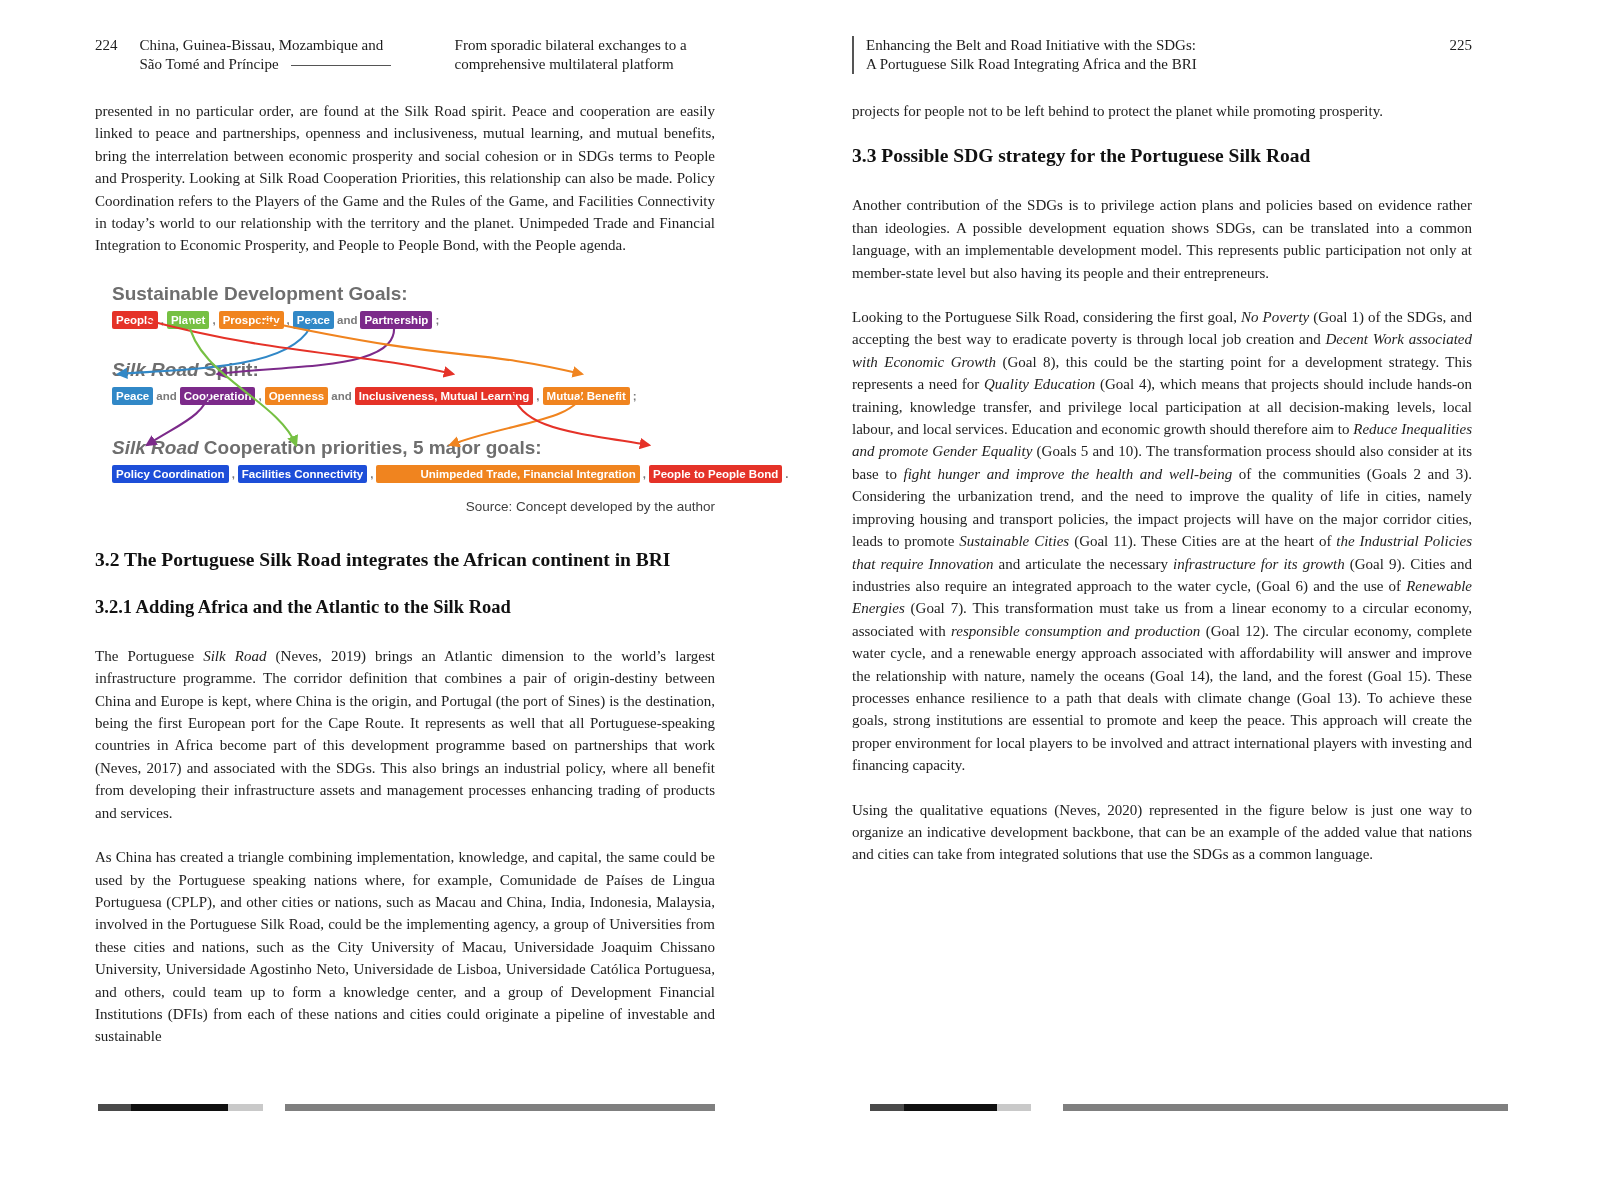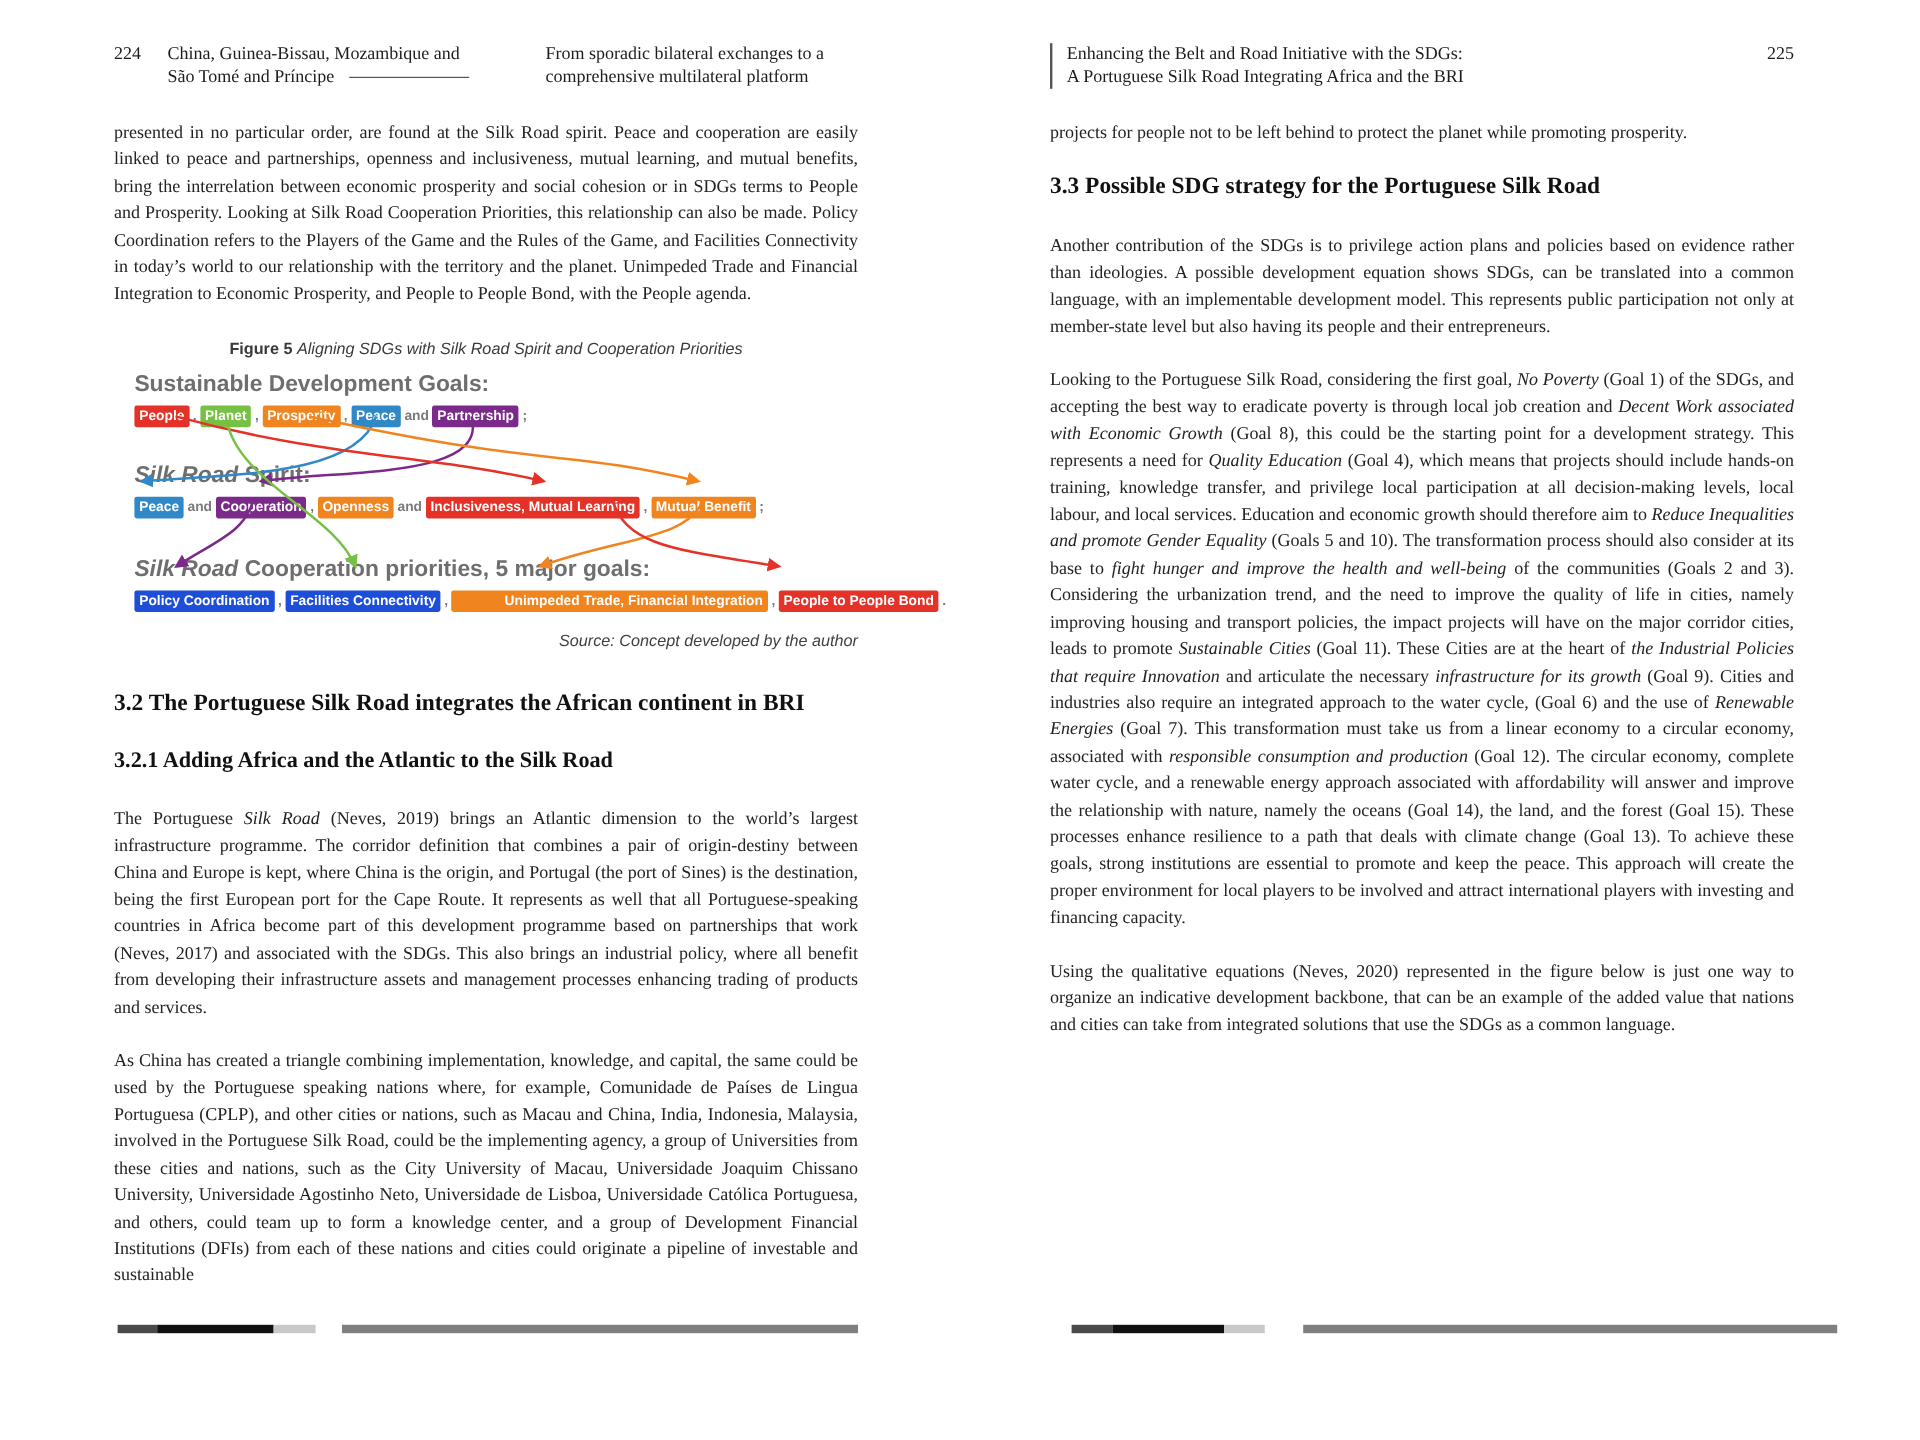--- a/index.html
+++ b/index.html
@@ -3,21 +3,21 @@
 <meta charset="utf-8">
 <style>
   html,body{margin:0;padding:0;}
   body{
     width:1600px;height:1200px;position:relative;background:#ffffff;
     font-family:"Liberation Serif","DejaVu Serif",serif;color:#222;
     overflow:hidden;
   }
   .page{position:absolute;top:36px;width:620px;height:1130px;}
   #pageL{left:95px;}
-  #pageR{left:875px;}
+  #pageR{left:852px;}
 
   
   .hdr{font-size:15px;line-height:19px;color:#1c1c1c;display:flex;align-items:flex-start;}
   .hdr .pnum{font-size:15px;}
   #pageL .hdr .pnum{margin-right:22px;}
   .hdr .tblock{max-width:300px;}
   .hdr-rule{display:inline-block;width:100px;border-top:1.2px solid #555;vertical-align:middle;margin-left:12px;}
   #pageL .hdr .tblock2{margin-left:64px;}
   #pageR .hdr{border-left:2px solid #555;padding-left:12px;}
   #pageR .pnum{margin-left:auto;border:none;padding-left:0;}
@@ -36,21 +36,21 @@
   .figcaption i{font-style:italic;}
   .figure{position:relative;width:620px;}
   .figlabel{font-family:"Liberation Sans","DejaVu Sans",sans-serif;font-size:19px;font-weight:bold;color:#6e6e6e;margin:0 0 6px 17px;}
   .figlabel .sri{font-style:italic;}
   .sdg-row{display:flex;align-items:center;gap:3px;margin-left:17px;flex-wrap:nowrap;}
   .sdg-box{font-family:"Liberation Sans","DejaVu Sans",sans-serif;font-size:11.5px;font-weight:bold;color:#fff;
     padding:3px 4px;border-radius:2px;white-space:nowrap;}
   .sdg-sep{font-family:"Liberation Sans","DejaVu Sans",sans-serif;font-size:11.5px;font-weight:bold;color:#7a7a7a;white-space:nowrap;}
   .gap1{height:30px;} .gap2{height:32px;}
   #figsvg{position:absolute;left:0;top:0;pointer-events:none;z-index:3;}
-  .figsource{font-family:"Liberation Sans","DejaVu Sans",sans-serif;font-size:13.5px;color:#3f3f3f;text-align:right;margin-top:16px;font-style:italic;}
+  .figsource{font-family:"Liberation Sans","DejaVu Sans",sans-serif;font-size:13.5px;color:#3f3f3f;text-align:right;margin-top:16px;}
 
   
   .footer{position:absolute;top:1068px;left:0;width:100%;height:8px;}
   .fseg{position:absolute;top:0;height:7px;}
   .f-dark{background:#4a4a4a;}
   .f-black{background:#101010;}
   .f-light{background:#c9c9c9;}
   .f-long{background:#7f7f7f;}
 </style>
 </head>
@@ -65,23 +65,20 @@
     </span>
     <span class="tblock tblock2">
       <span>From sporadic bilateral exchanges to a</span><br>
       <span>comprehensive multilateral platform</span>
     </span>
   </div>
 
   <p class="bodytext para" style="margin-top:26px;">presented in no particular order, are found at the Silk Road spirit. Peace and cooperation are easily linked to peace and partnerships, openness and inclusiveness, mutual learning, and mutual benefits, bring the interrelation between economic prosperity and social cohesion or in SDGs terms to People and Prosperity. Looking at Silk Road Cooperation Priorities, this relationship can also be made. Policy Coordination refers to the Players of the Game and the Rules of the Game, and Facilities Connectivity in today’s world to our relationship with the territory and the planet. Unimpeded Trade and Financial Integration to Economic Prosperity, and People to People Bond, with the People agenda.</p>
 
   <div class="figwrap">
-    <div class="figcaption">
-      <b>Figure 5 </b><i>Aligning SDGs with Silk Road Spirit and Cooperation Priorities</i>
-    </div>
     <div class="figure" id="figure">
       <div class="figlabel">Sustainable Development Goals:</div>
       <div class="sdg-row">
           <span class="sdg-box" style="background: rgb(229, 50, 40);">People</span>
           <span class="sdg-sep">,</span>
           <span class="sdg-box" style="background: rgb(118, 192, 67);">Planet</span>
           <span class="sdg-sep">,</span>
           <span class="sdg-box" style="background: rgb(240, 132, 31);">Prosperity</span>
           <span class="sdg-sep">,</span>
           <span class="sdg-box" style="background: rgb(49, 136, 199);">Peace</span>

